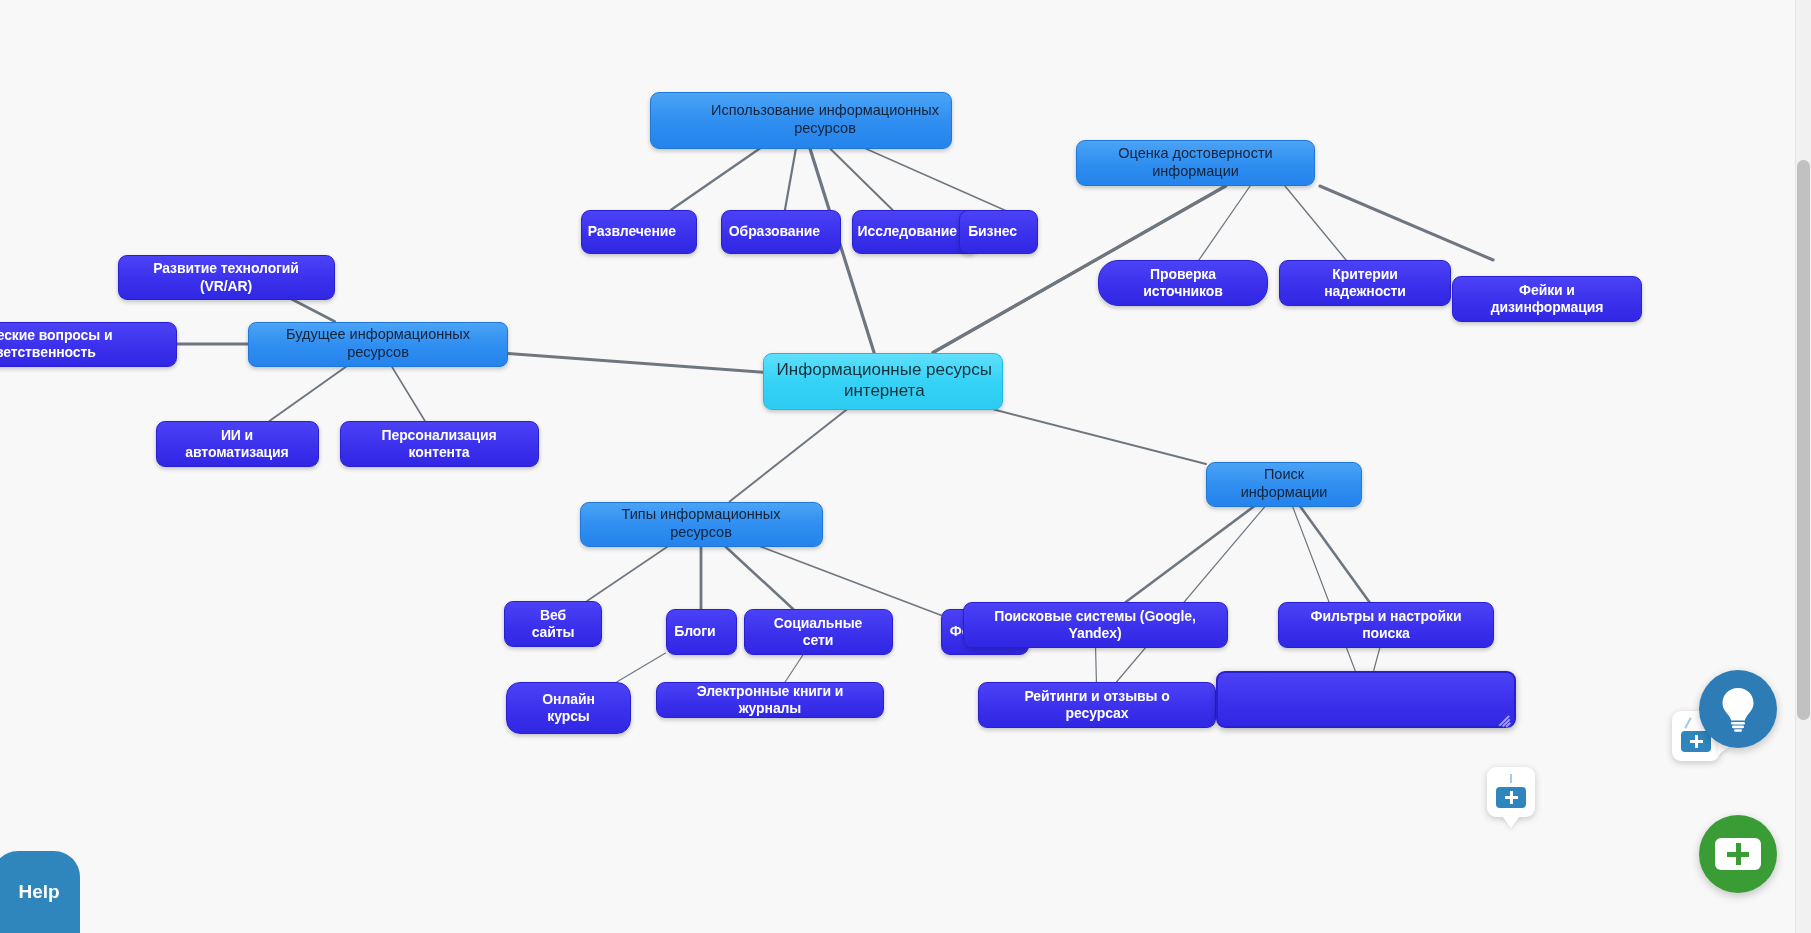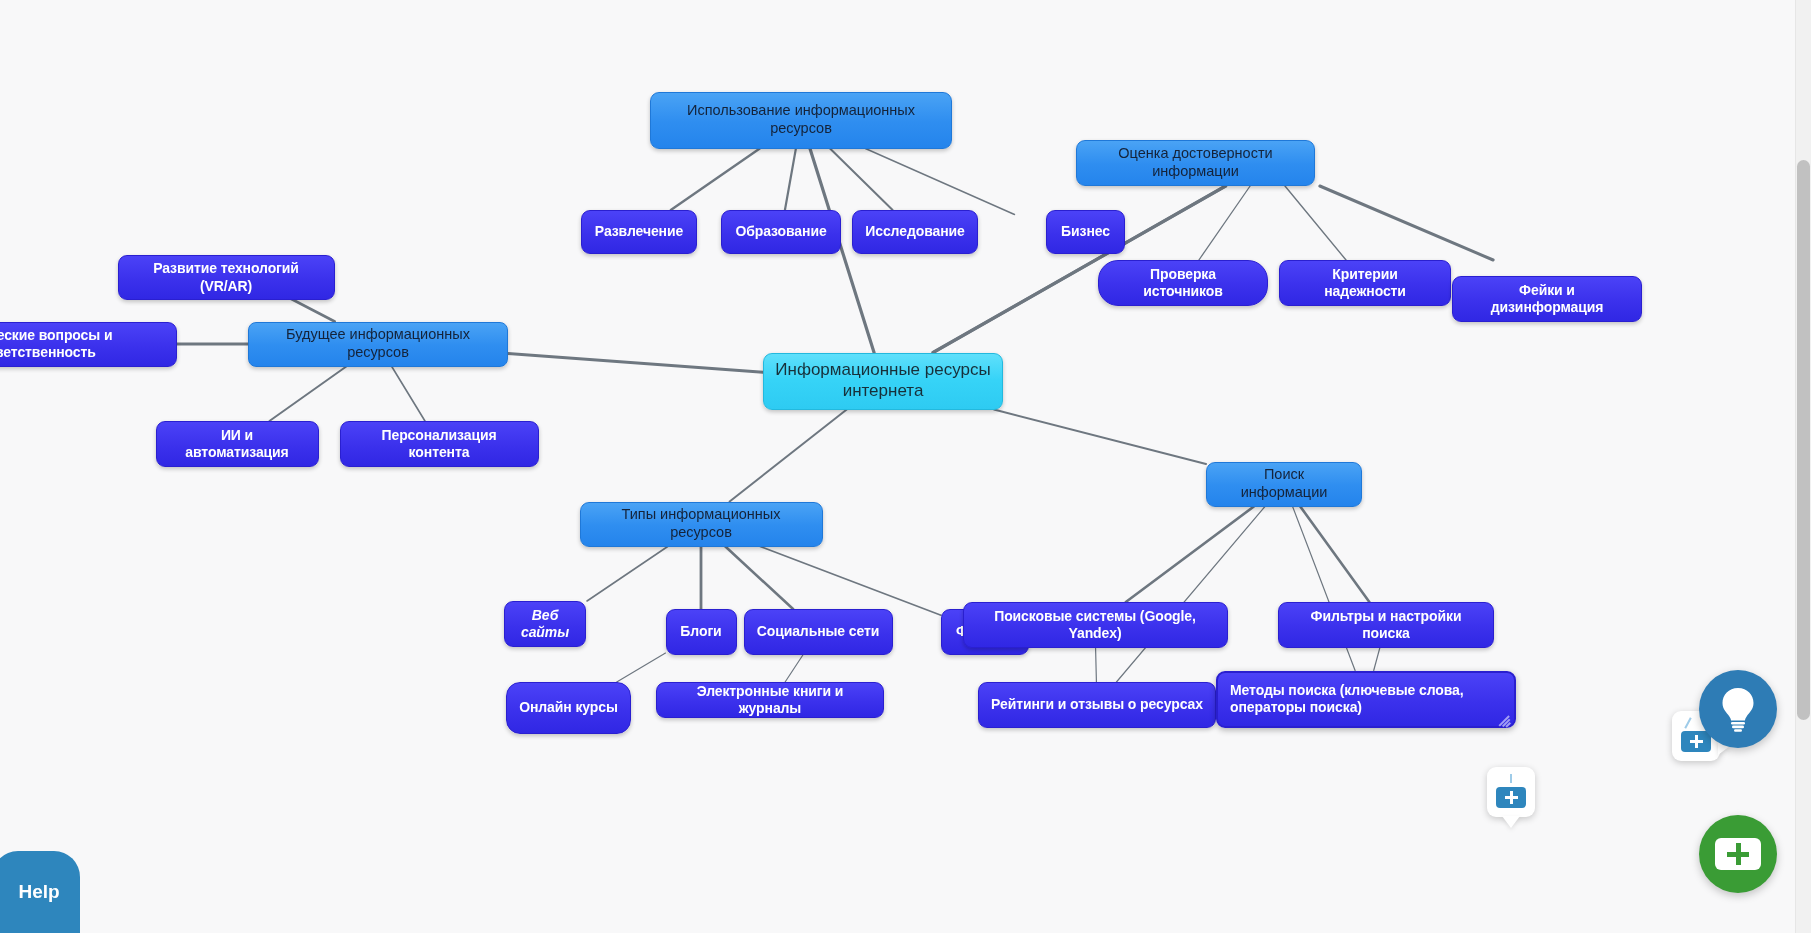--- a/index.html
+++ b/index.html
@@ -26,21 +26,21 @@
     left: 0; top: 0;
     width: 1811px;
     height: 933px;
     pointer-events: none;
   }
   .node {
     position: absolute;
     box-sizing: border-box;
     display: flex;
     align-items: center;
-    justify-content: center;
+    justify-content: flex-end;
     text-align: center;
     border-radius: 9px;
     line-height: 1.22;
     white-space: pre-line;
     user-select: none;
   }
   
   .node.root {
     background: linear-gradient(180deg, #5fe0fb 0%, #36d3f7 48%, #2ecbf2 100%);
     color: #17303a;
@@ -59,21 +59,21 @@
     padding: 4px 12px;
   }
   
   .node.leaf {
     background: linear-gradient(180deg, #4b42f7 0%, #3b31ec 55%, #3027e4 100%);
     color: #ffffff;
     font-weight: bold;
     font-size: 14px;
     border: 1px solid #2a1fd0;
     box-shadow: 0 2px 4px rgba(0,0,0,0.22);
-    padding: 4px 12px;
+    padding: 4px 20px;
     letter-spacing: -0.1px;
   }
   .node.leaf.align-left { justify-content: flex-start; text-align: left; }
   .node.selected {
     border: 2px solid #2a1fcf;
     box-shadow: 0 2px 6px rgba(0,0,0,0.3);
   }
   .resize-grip {
     position: absolute;
     right: 3px; bottom: 2px;
@@ -254,43 +254,42 @@
         <line x1="1379.7837837837837" y1="648" x2="1373.7027027027027" y2="670.5" stroke="#6e7780" stroke-width="1.2" stroke-linecap="round"></line>
       </svg>
     <div id="nodes-layer">
         <div class="node root" style="left: 763px; top: 352.5px; width: 240px; height: 57px;"><span>Информационные ресурсы
 интернета</span></div>
         <div class="node branch" style="left: 650px; top: 91.5px; width: 302px; height: 57px;"><span>Использование информационных
 ресурсов</span></div>
         <div class="node leaf" style="left: 581px; top: 210px; width: 116px; height: 44px;"><span>Развлечение</span></div>
         <div class="node leaf" style="left: 721px; top: 210px; width: 120px; height: 44px;"><span>Образование</span></div>
         <div class="node leaf" style="left: 852px; top: 210px; width: 126px; height: 44px;"><span>Исследование</span></div>
-        <div class="node leaf" style="left: 1046px; top: 210px; width: 79px; height: 44px;"><span>Бизнес</span></div>
+        <div class="node leaf" style="left: 959px; top: 210px; width: 79px; height: 44px;"><span>Бизнес</span></div>
         <div class="node branch" style="left: 1076px; top: 140px; width: 239px; height: 46px;"><span>Оценка достоверности информации</span></div>
         <div class="node leaf" style="left: 1098px; top: 260px; width: 170px; height: 46px; border-radius: 20px;"><span>Проверка источников</span></div>
         <div class="node leaf" style="left: 1279px; top: 260px; width: 172px; height: 46px;"><span>Критерии надежности</span></div>
         <div class="node leaf" style="left: 1452px; top: 276px; width: 190px; height: 46px;"><span>Фейки и дизинформация</span></div>
         <div class="node branch" style="left: 248px; top: 321.5px; width: 260px; height: 45px; border-radius: 8px;"><span>Будущее информационных ресурсов</span></div>
         <div class="node leaf" style="left: 117.5px; top: 255px; width: 217px; height: 45px;"><span>Развитие технологий (VR/AR)</span></div>
         <div class="node leaf" style="left: -101px; top: 321.5px; width: 278px; height: 45px;"><span>Этические вопросы и ответственность</span></div>
         <div class="node leaf" style="left: 155.5px; top: 421px; width: 163px; height: 46px;"><span>ИИ и автоматизация</span></div>
         <div class="node leaf" style="left: 339.5px; top: 421px; width: 199px; height: 46px;"><span>Персонализация контента</span></div>
         <div class="node branch" style="left: 579.5px; top: 501.5px; width: 243px; height: 45px;"><span>Типы информационных ресурсов</span></div>
-        <div class="node leaf" style="left: 504px; top: 601px; width: 82px; height: 46px; font-style: italic;"><span>Веб сайты</span></div>
+        <div class="node leaf" style="left: 504px; top: 601px; width: 98px; height: 46px;"><span>Веб сайты</span></div>
         <div class="node leaf" style="left: 665.5px; top: 609px; width: 71px; height: 46px;"><span>Блоги</span></div>
         <div class="node leaf" style="left: 743.5px; top: 609px; width: 149px; height: 46px;"><span>Социальные сети</span></div>
         <div class="node leaf" style="left: 941px; top: 609px; width: 88px; height: 46px;"><span>Форумы</span></div>
         <div class="node leaf" style="left: 506px; top: 682px; width: 125px; height: 52px; border-radius: 14px;"><span>Онлайн курсы</span></div>
         <div class="node leaf" style="left: 656px; top: 682px; width: 228px; height: 36px;"><span>Электронные книги и журналы</span></div>
         <div class="node branch" style="left: 1206px; top: 461.5px; width: 156px; height: 45px;"><span>Поиск информации</span></div>
         <div class="node leaf" style="left: 962.5px; top: 602px; width: 265px; height: 46px;"><span>Поисковые системы (Google, Yandex)</span></div>
         <div class="node leaf" style="left: 1278px; top: 602px; width: 216px; height: 46px;"><span>Фильтры и настройки поиска</span></div>
         <div class="node leaf" style="left: 978px; top: 682px; width: 238px; height: 46px;"><span>Рейтинги и отзывы о ресурсах</span></div>
-        <div class="node leaf selected align-left" style="left: 1216px; top: 670.5px; width: 300px; height: 57px;"><span>Методы поиска (ключевые слова,
-операторы поиска)</span><span class="resize-grip"><i></i><i></i><i></i></span></div>
+        <div class="node leaf selected align-left" style="left: 1216px; top: 670.5px; width: 300px; height: 57px;"><span class="resize-grip"><i></i><i></i><i></i></span></div>
       </div>
   </div>
 
   <div class="add-popup flag" id="popup-side" style="left: 1672px; top: 711px;">
     <span class="stem"></span>
     <span class="plus-chip"></span>
   </div>
   <div class="add-popup" id="popup-bottom" style="left: 1487px; top: 767px;">
     <span class="stem"></span>
     <span class="plus-chip"></span>

